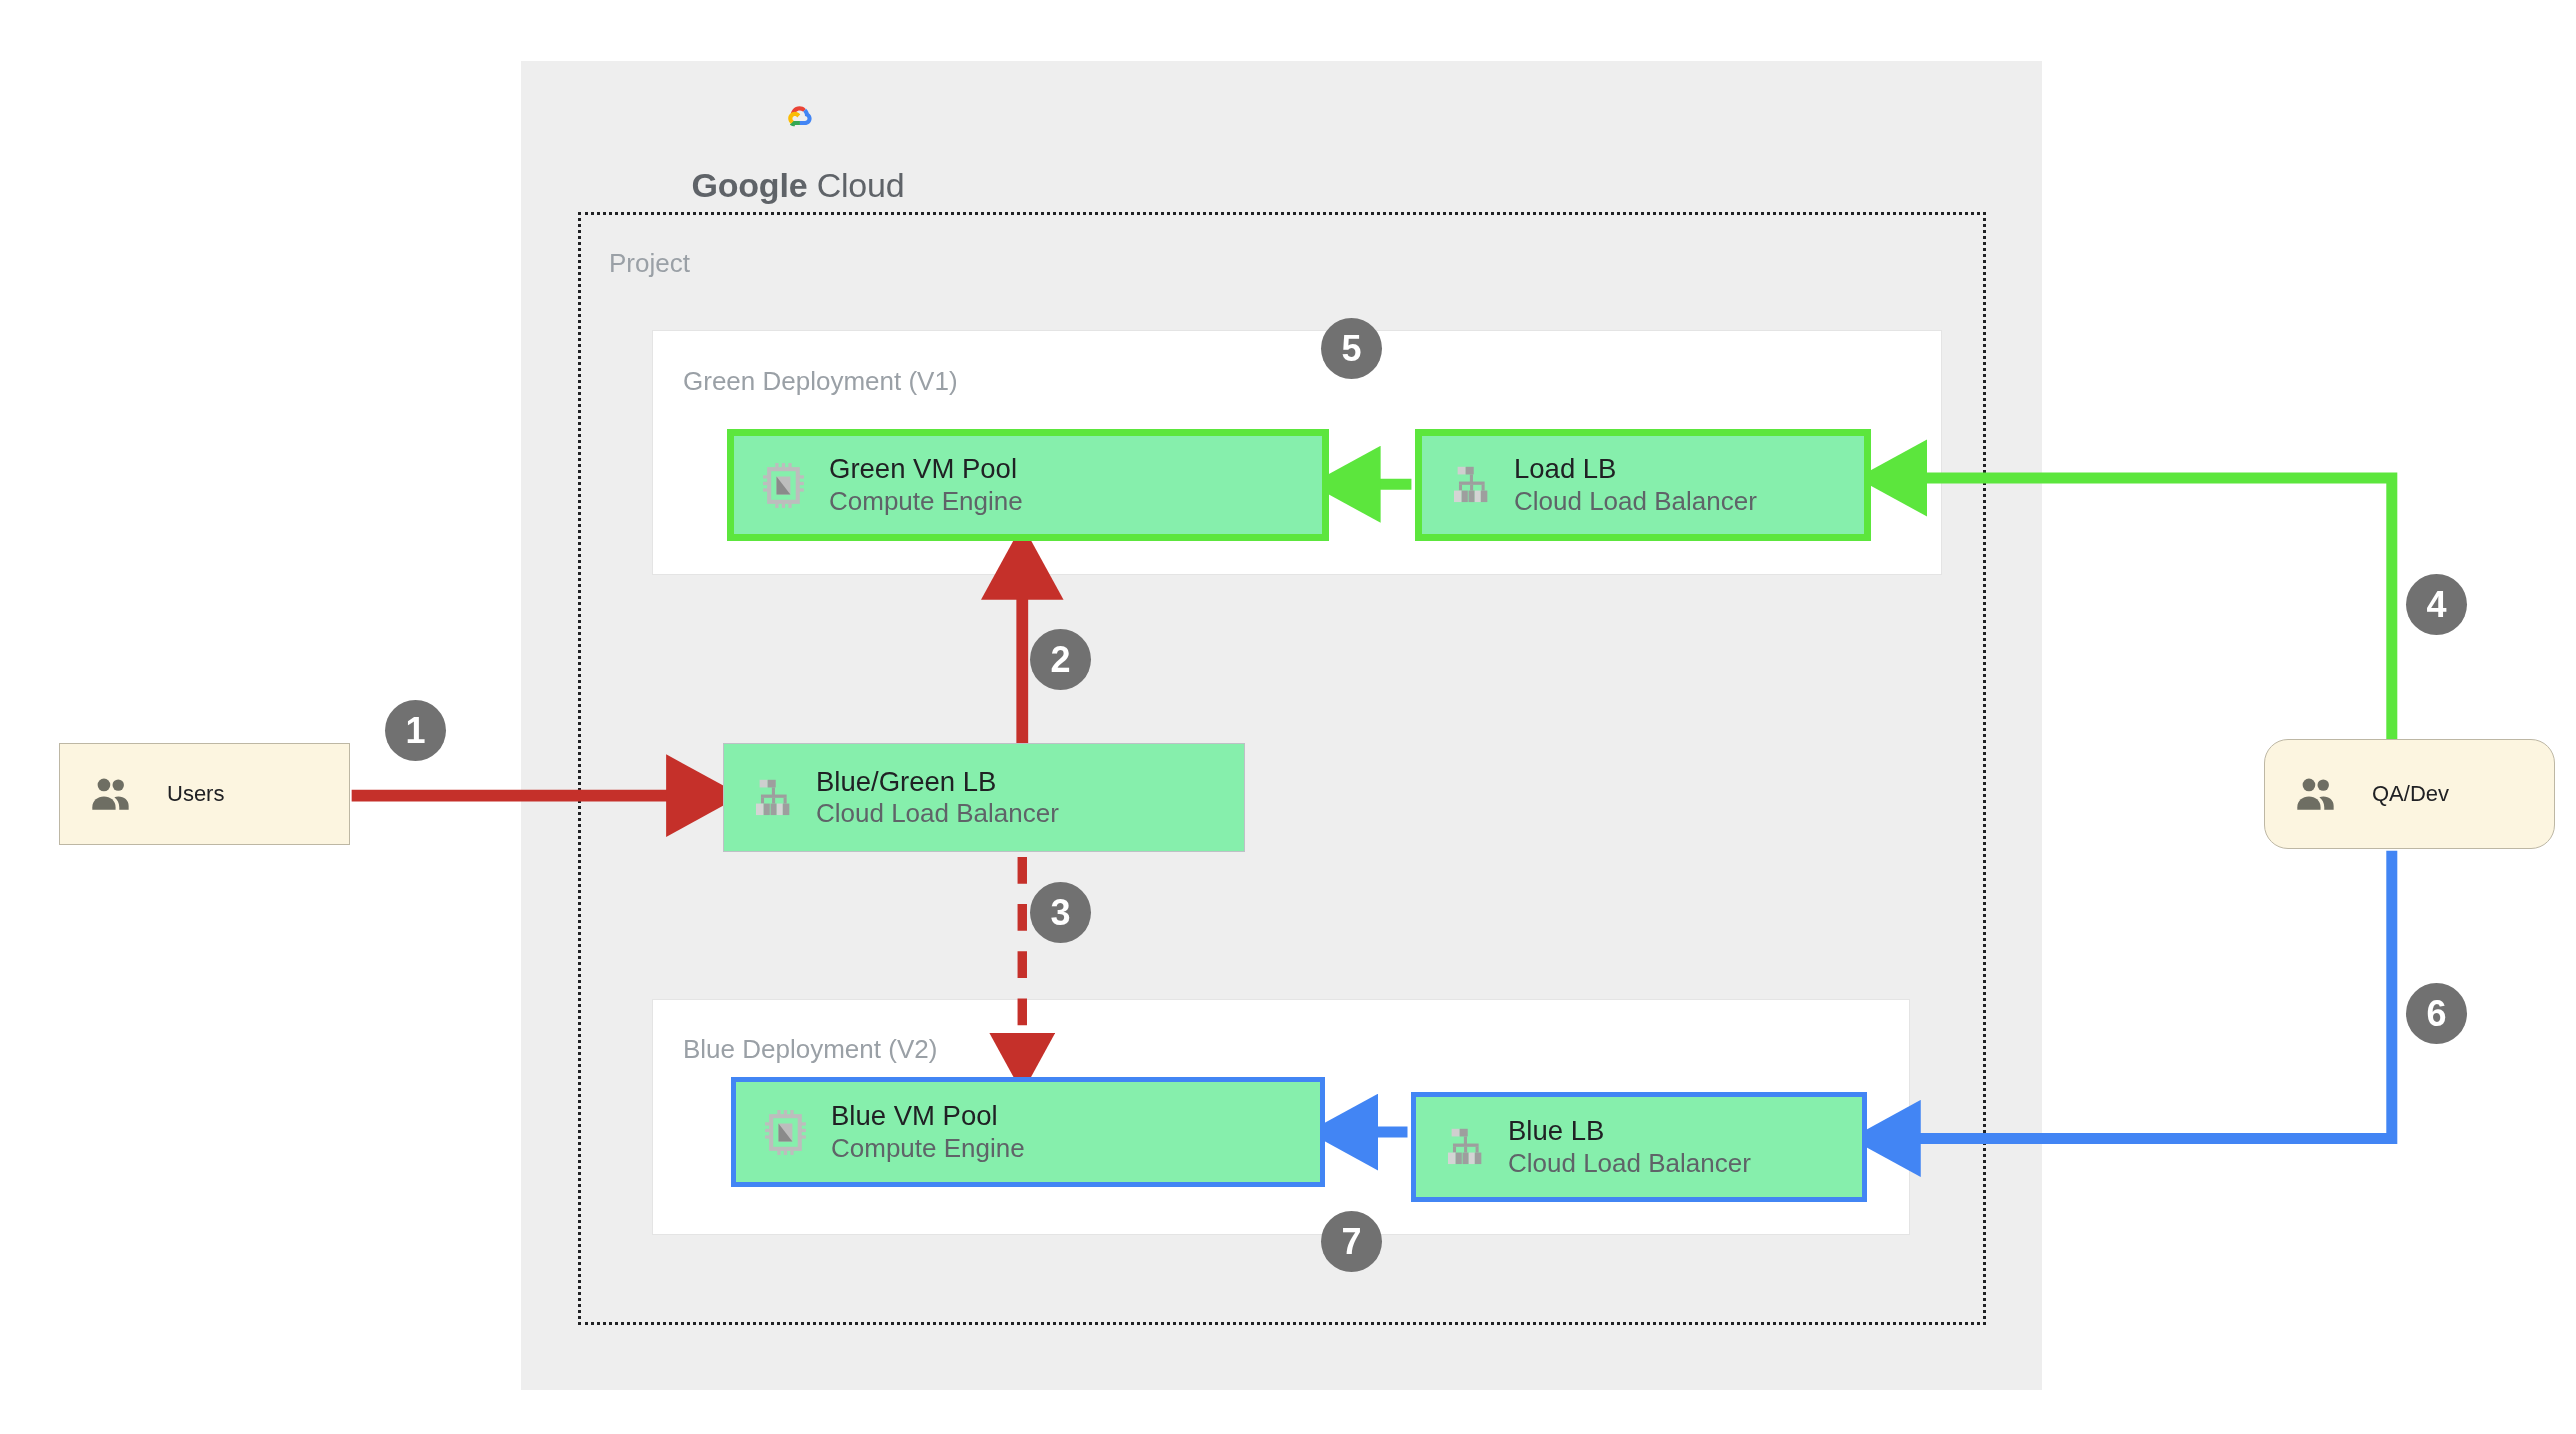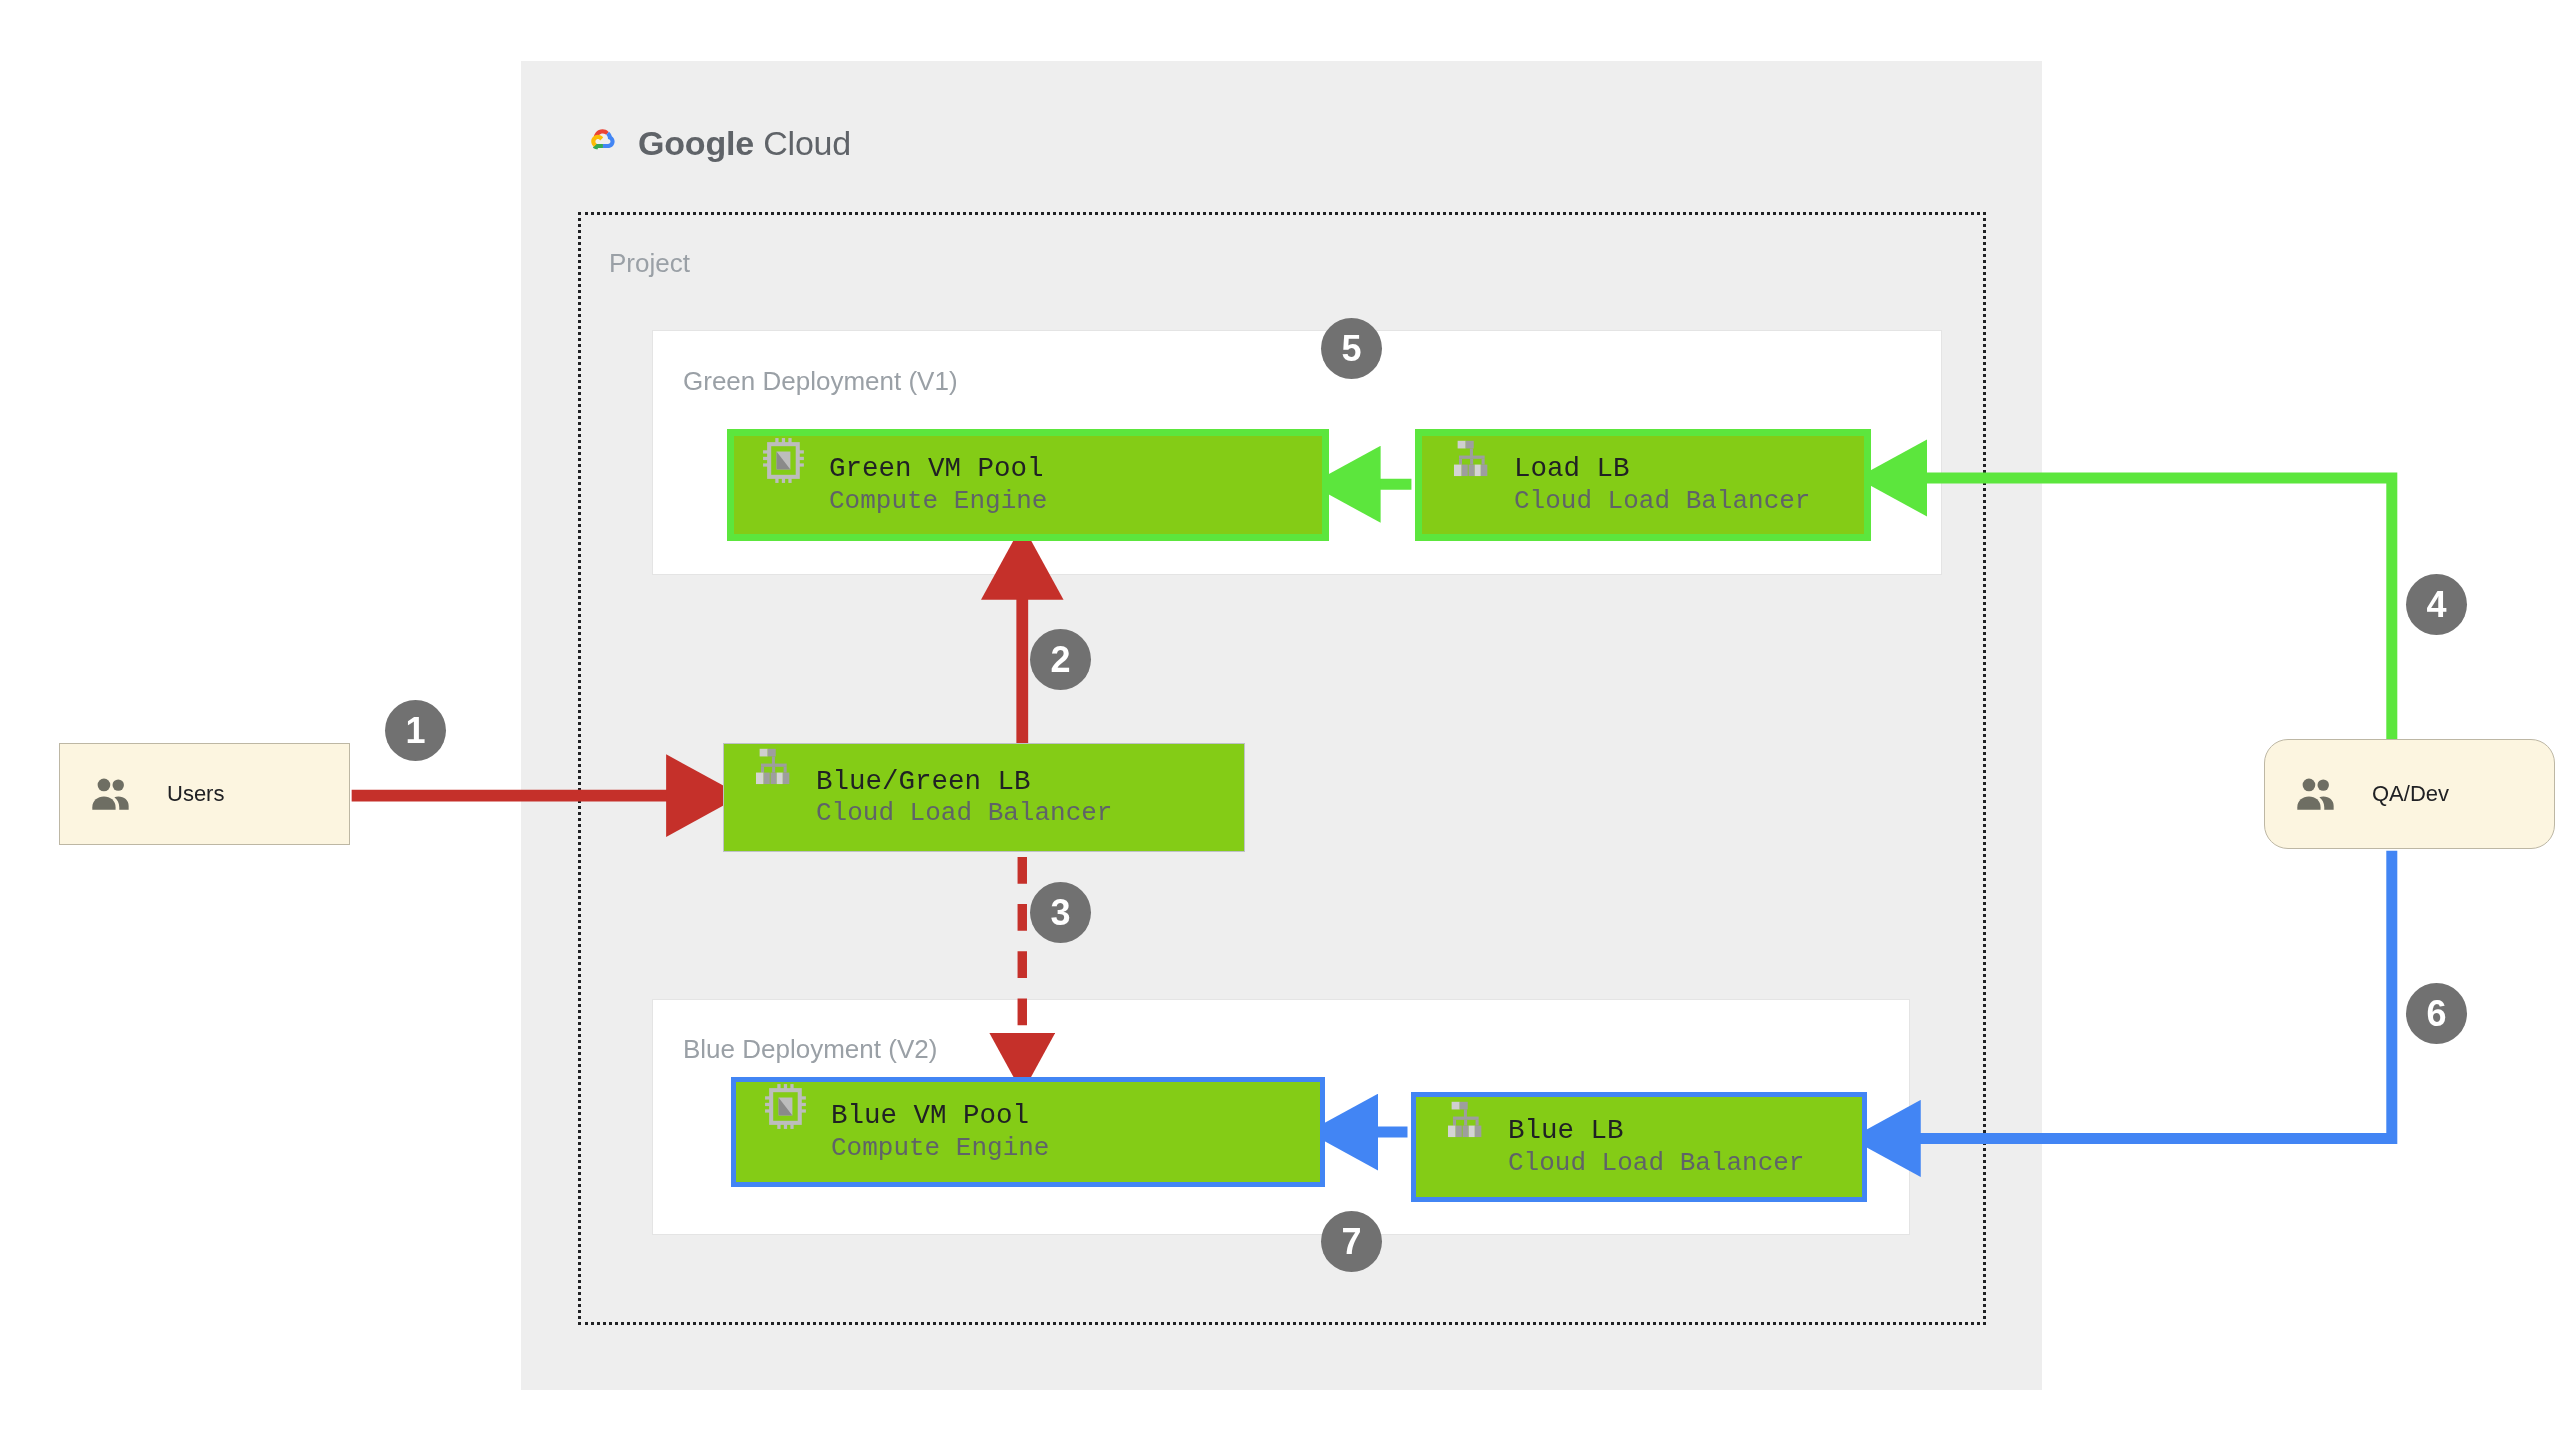--- a/index.html
+++ b/index.html
@@ -5,41 +5,41 @@
   html,body{margin:0;padding:0;background:#ffffff;}
   body{width:2576px;height:1434px;position:relative;
        font-family:"Liberation Sans","DejaVu Sans",sans-serif;
        -webkit-font-smoothing:antialiased;overflow:hidden;}
   .abs{position:absolute;box-sizing:border-box;}
 
   
   #cloud-panel{left:521px;top:61px;width:1521px;height:1329px;background:#eeeeee;}
 
   
-  #gc-logo-row{left:578px;top:116px;width:440px;height:55px;display:flex;align-items:center;gap:14px;}
+  #gc-logo-row{left:578px;top:98px;width:440px;height:55px;display:flex;align-items:center;gap:22px;flex-direction:column;}
   #gc-logo{width:46px;height:46px;flex:0 0 46px;}
   #gc-wordmark{font-size:34px;color:#5f6368;letter-spacing:-0.2px;white-space:nowrap;}
   #gc-wordmark .b{font-weight:600;color:#5f6368;}
   #gc-wordmark .l{font-weight:400;color:#5f6368;}
 
   
   #project-box{left:578px;top:212px;width:1408px;height:1113px;
     border:3.1px dotted #202124;background:transparent;}
   #project-label{left:609px;top:248px;font-size:26px;color:#9aa0a6;}
 
   
   .deploy-box{background:#ffffff;border:1.6px solid #e4e4e4;}
   #green-deploy{left:652px;top:330px;width:1290px;height:245px;}
   #blue-deploy{left:652px;top:999px;width:1258px;height:236px;}
   .deploy-label{font-size:26px;color:#9aa0a6;position:absolute;}
   #green-deploy-label{left:683px;top:366px;}
   #blue-deploy-label{left:683px;top:1034px;}
 
   
-  .node{background:#84cc16;display:flex;font-family:Liberation Mono, monospace;}
+  .node{background:#86efac;display:flex;align-items:center;}
   .node .ic{flex:0 0 auto;margin-left:27px;margin-right:19px;}
   .node .txt{display:flex;flex-direction:column;justify-content:center;line-height:1.18;}
   .node .t1{font-size:27.5px;color:#202124;white-space:nowrap;}
   .node .t2{font-size:26px;color:#5f6368;white-space:nowrap;}
 
   #green-vm{left:727px;top:429px;width:602px;height:112px;border:7px solid #5ce63d;}
   #green-lb{left:1415px;top:429px;width:456px;height:112px;border:7px solid #5ce63d;}
   #bg-lb   {left:723px;top:743px;width:522px;height:109px;border:1.6px solid #bdc1c6;}
   #blue-vm {left:731px;top:1077px;width:594px;height:110px;border:5.5px solid #4285f4;}
   #blue-lb {left:1411px;top:1092px;width:456px;height:110px;border:5.5px solid #4285f4;}

